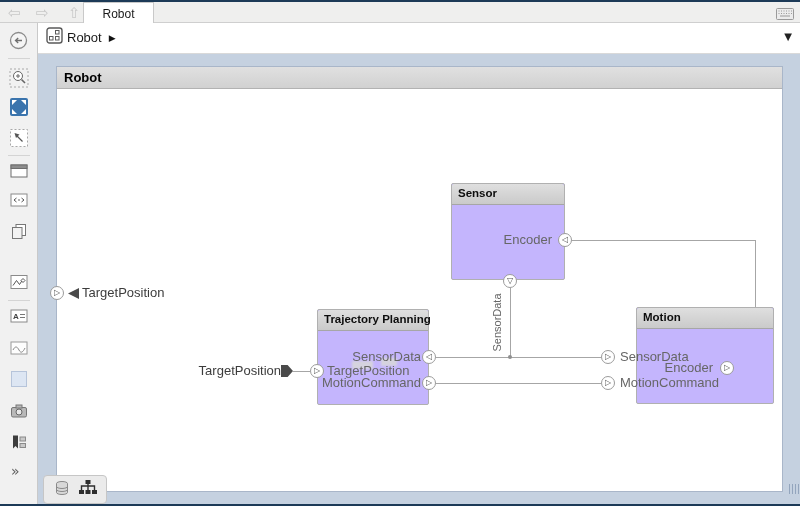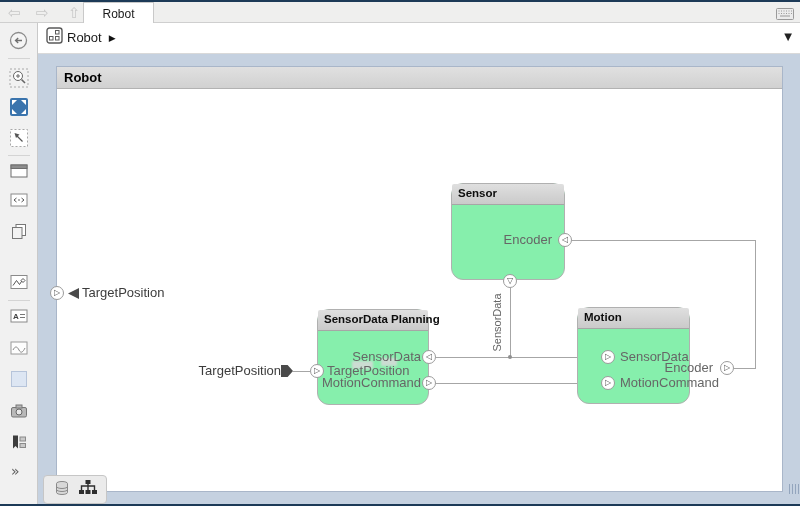--- a/index.html
+++ b/index.html
@@ -25,21 +25,21 @@
   .sicon{position:absolute;left:9px;width:20px;height:20px;cursor:pointer;}
   .ssep{position:absolute;left:8px;width:22px;height:1px;background:#d4d4d4;}
   .schev{position:absolute;left:11px;font-size:14px;color:#5c5c5c;font-family:"DejaVu Sans",sans-serif;}
   
   .frame{left:38px;top:54px;width:762px;height:450px;background:#c5d1e0;}
   .canvas{left:56px;top:66px;width:727px;height:426px;background:#ffffff;border:1px solid #a9b6c9;box-sizing:border-box;z-index:2;}
   .canvas-header{position:absolute;left:57px;top:67px;width:725px;height:22px;z-index:3;
        background:linear-gradient(#e0e0e0,#d1d1d1);border-bottom:1px solid #b2b2b2;box-sizing:border-box;
        font-size:13px;font-weight:bold;color:#000;padding:3px 0 0 7px;}
   
-  .comp{position:absolute;background:#86efac;border:1px solid #b0b0b0;border-radius:12px;box-sizing:border-box;z-index:4;}
+  .comp{position:absolute;background:#c4b5fd;border:1px solid #b0b0b0;border-radius:2px;box-sizing:border-box;z-index:4;}
   .chead{height:21px;background:linear-gradient(#dfdfdf,#cacaca);border-bottom:1px solid #a6a6a6;
          box-sizing:border-box;font-size:11.5px;font-weight:bold;color:#0d0d0d;padding:3px 0 0 6px;white-space:nowrap;border-radius:2px 2px 0 0;}
   .ln{position:absolute;background:#a6a6a6;z-index:3;}
   .pc{position:absolute;width:14px;height:14px;border-radius:50%;background:#fff;border:1px solid #9b9b9b;
       box-sizing:border-box;display:flex;align-items:center;justify-content:center;z-index:6;
       font-family:"DejaVu Sans",sans-serif;font-size:8px;color:#555;line-height:1;}
   .pl{position:absolute;font-size:13px;color:#666;white-space:nowrap;line-height:12px;z-index:5;}
   .pl-dark{color:#3c3c3c;}
   .vlabel{position:absolute;left:455px;top:316px;width:84px;height:13px;text-align:center;
           transform:rotate(-90deg);font-size:11px;color:#666;z-index:5;line-height:13px;}
@@ -203,32 +203,32 @@
   <div class="vlabel">SensorData</div>
 
   <div class="comp" style="left:451px;top:183px;width:114px;height:97px">
     <div class="chead">Sensor</div>
   </div>
   <span class="pl" style="right:248px;top:234px">Encoder</span>
   <span class="pc" style="left:558px;top:233px">◁</span>
   <span class="pc" style="left:503px;top:274px">▽</span>
 
   <div class="comp" style="left:317px;top:309px;width:112px;height:96px">
-    <div class="chead">SensorData Planning</div>
+    <div class="chead">Trajectory Planning</div>
   </div>
   <div class="smudge" style="left:352px;top:361px;width:21px;height:8px"></div>
   <div class="smudge" style="left:381px;top:358px;width:16px;height:8px"></div>
   <span class="pl" style="right:379px;top:351px">SensorData</span>
   <span class="pl" style="left:327px;top:365px">TargetPosition</span>
   <span class="pl" style="right:379px;top:377px">MotionCommand</span>
   <span class="pc" style="left:310px;top:364px">▷</span>
   <span class="pc" style="left:422px;top:350px">◁</span>
   <span class="pc" style="left:422px;top:376px">▷</span>
 
-  <div class="comp" style="left:577px;top:307px;width:113px;height:97px">
+  <div class="comp" style="left:636px;top:307px;width:138px;height:97px">
     <div class="chead">Motion</div>
   </div>
   <span class="pl" style="left:620px;top:351px">SensorData</span>
   <span class="pl" style="left:620px;top:377px">MotionCommand</span>
   <span class="pl" style="right:87px;top:362px">Encoder</span>
   <span class="pc" style="left:601px;top:350px">▷</span>
   <span class="pc" style="left:601px;top:376px">▷</span>
   <span class="pc" style="left:720px;top:361px">▷</span>
 
   <span class="pc" style="left:50px;top:286px">▷</span>

